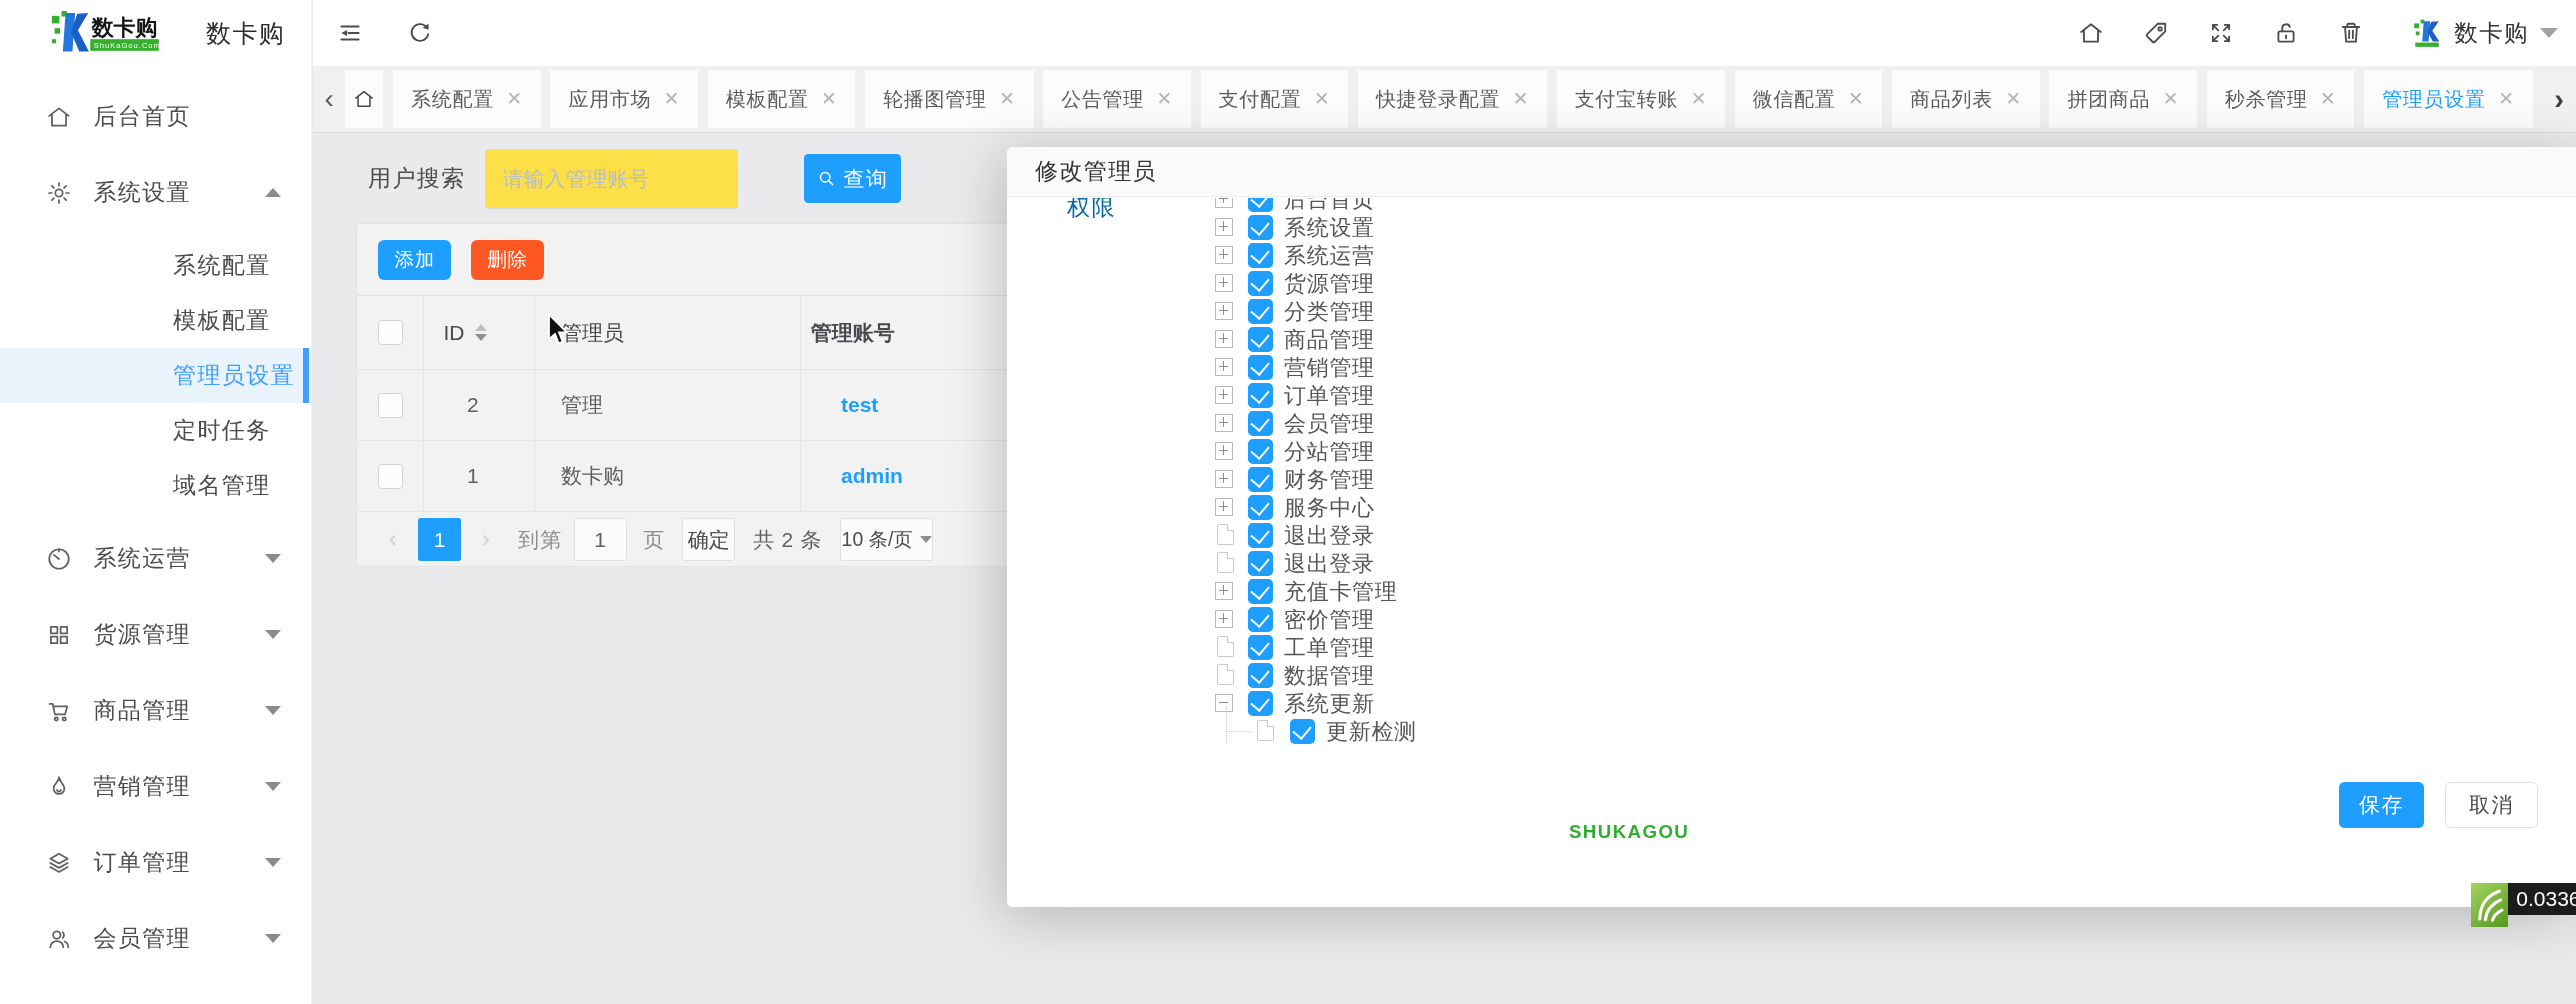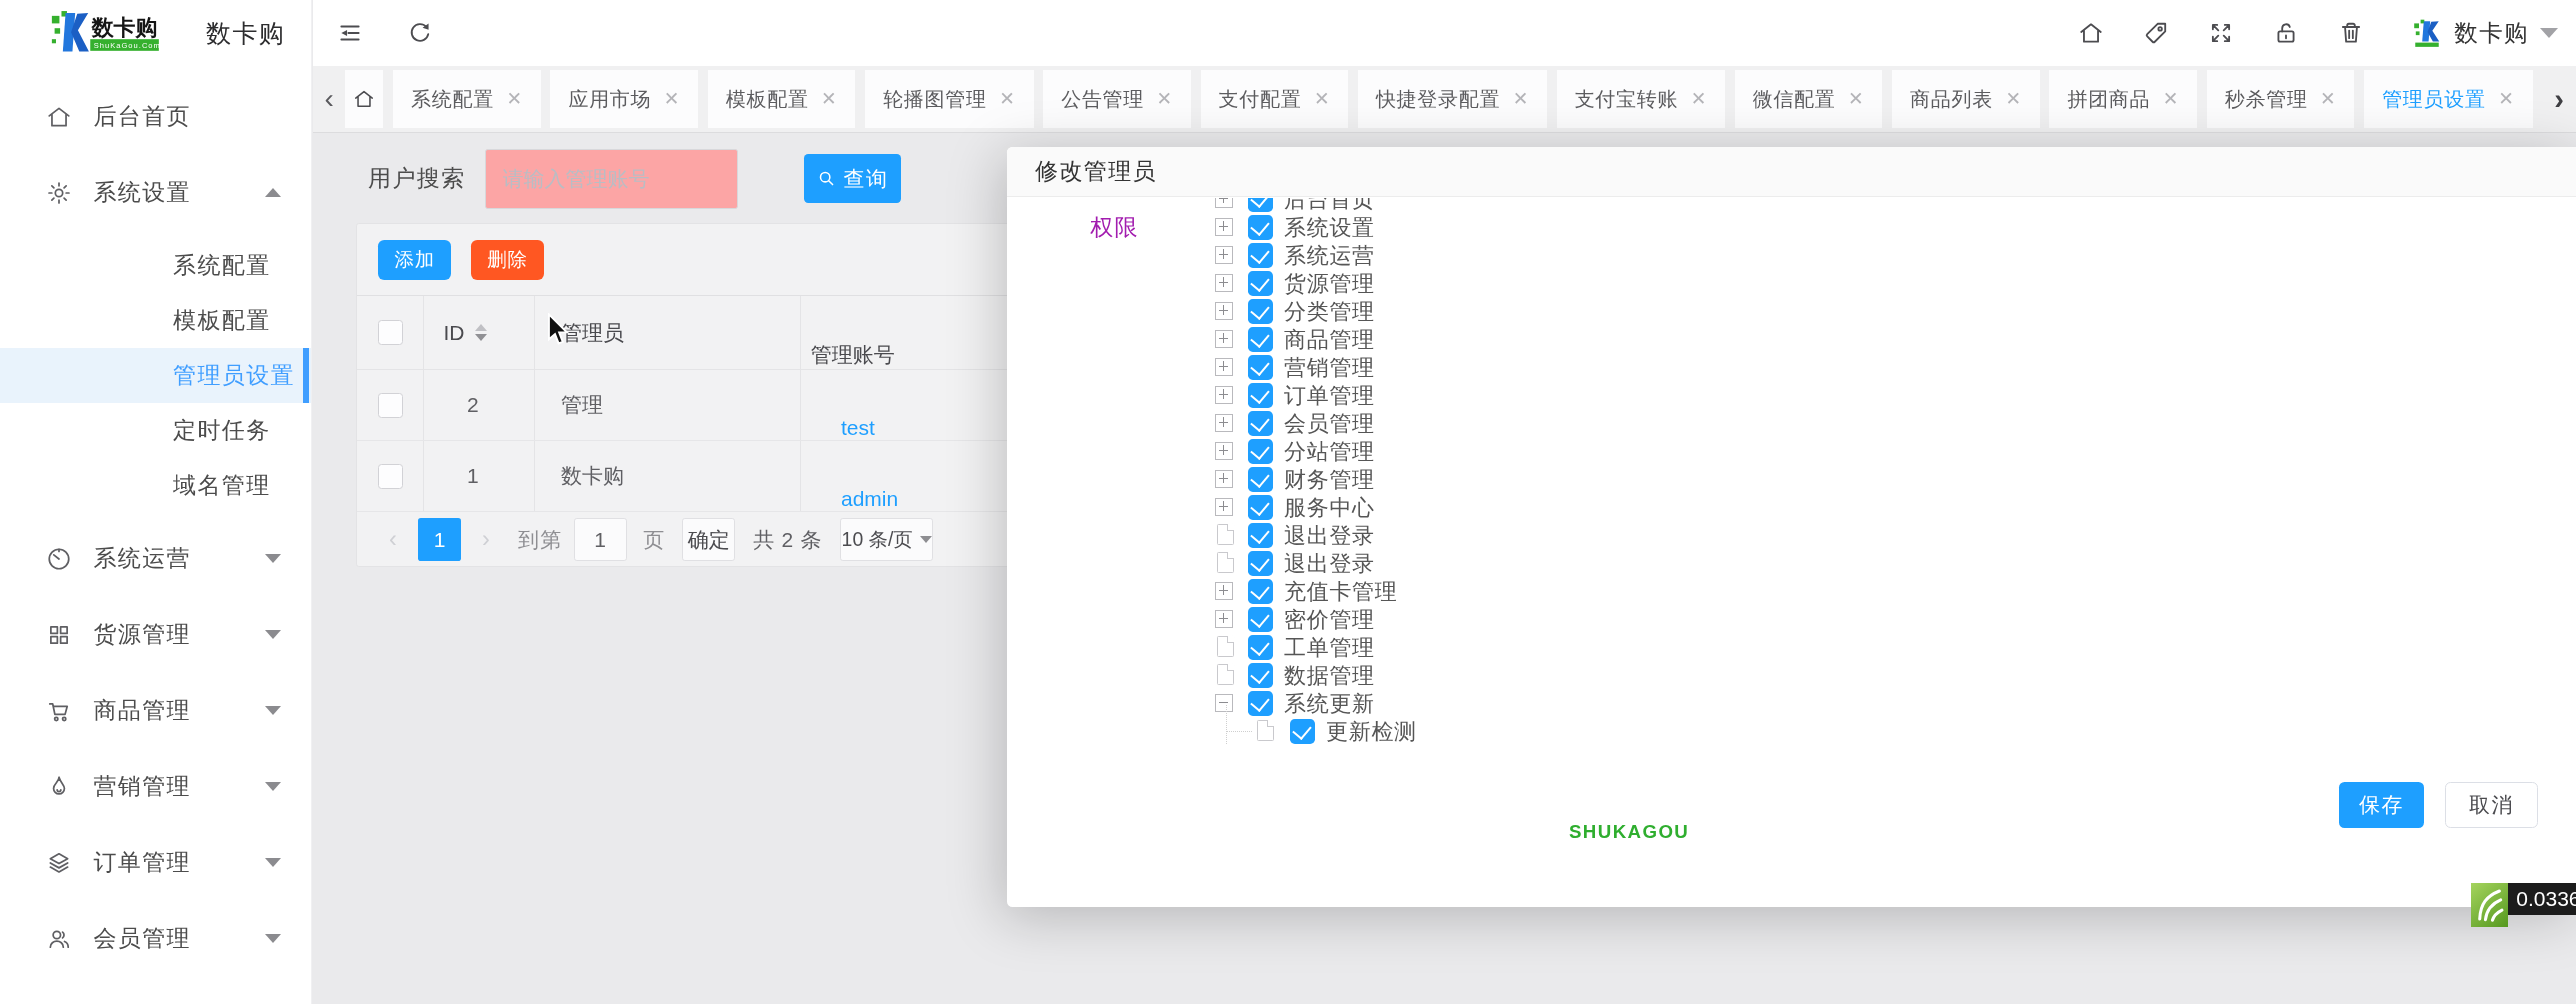--- a/index.html
+++ b/index.html
@@ -36,36 +36,36 @@
   .tab { height:58px; background:#fcfcfd; display:flex; align-items:center; padding:0 18px; margin-right:9.7px; font-size:20px; color:#5c5c5f; letter-spacing:0.7px; white-space:nowrap; }
   .tab.home { width:54px; justify-content:center; padding:0; }
   .tab .x { color:#b4b4b8; font-size:18.7px; margin-left:12.5px; }
   .tab.active { color:#1e9fff; }
   .ts-fwd { margin-left:auto; width:48px; text-align:center; font-size:29px; color:#3f3f43; font-weight:bold; }
 
   
   .content { position:absolute; left:313px; top:134px; right:0; bottom:0; background:#eaeaec; }
   .search-row { position:absolute; left:55px; top:20px; height:49px; display:flex; align-items:center; }
   .search-label { font-size:23px; color:#4c4c4c; letter-spacing:1.4px; margin-right:19.4px; }
-  .search-input { width:253px; height:60px; background:#fca5a5; border:0.7px solid #d8d8db; border-radius:2.8px; padding:0 16.6px; font-size:21px; color:#555; font-family:inherit; }
+  .search-input { width:253px; height:60px; background:#fde047; border:0.7px solid #d8d8db; border-radius:2.8px; padding:0 16.6px; font-size:21px; color:#555; font-family:inherit; }
   .search-input::placeholder { color:#b9bdc4; }
   .search-btn { margin-left:66px; width:97px; height:49px; background:#1e9fff; border:none; border-radius:4.2px; color:#fff; font-size:21px; display:flex; align-items:center; justify-content:center; gap:8.3px; letter-spacing:1.4px; }
 
   .panel { position:absolute; left:43px; top:89px; width:2064px; height:344px; background:#f2f2f3; border:0.7px solid #e3e3e5; border-radius:2.8px; }
   .ptoolbar { height:72px; border-bottom:0.7px solid #e0e0e2; display:flex; align-items:center; padding-left:21px; gap:19.4px; }
   .btn-add { height:40px; padding:0 16.6px; border:none; border-radius:6.2px; background:#1e9fff; color:#fff; font-size:19.4px; letter-spacing:0.7px; }
   .btn-del { height:40px; padding:0 16.6px; border:none; border-radius:6.2px; background:#ff5722; color:#fff; font-size:19.4px; letter-spacing:0.7px; }
 
   .thead, .trow { display:flex; }
   .thead { height:74px; border-bottom:0.7px solid #e4e4e6; font-size:21px; color:#4a4a4e; }
   .trow { height:71px; border-bottom:0.7px solid #e6e6e8; font-size:21px; color:#5f5f63; }
   .c-cb { width:67px; border-right:0.7px solid #e4e4e6; display:flex; align-items:center; justify-content:center; }
   .c-id { width:111px; border-right:0.7px solid #e4e4e6; display:flex; align-items:center; padding-left:19.4px; }
   .c-name { width:266px; border-right:0.7px solid #e4e4e6; display:flex; align-items:center; padding-left:26px; }
-  .c-acct { width:277px; border-right:0.7px solid #e4e4e6; display:flex; align-items:flex-end; padding-left:9.7px; }
+  .c-acct { width:277px; border-right:0.7px solid #e4e4e6; display:flex; align-items:center; padding-left:9.7px;font-weight:bold; }
   .trow .c-id { padding-left:43px; }
   .trow .c-acct { padding-left:40px; }
   .link { color:#1e9fff; }
   .ucb { width:25px; height:25px; background:#fdfdfe; border:1.4px solid #d2d2d6; border-radius:3.5px; }
   .sorts { display:flex; flex-direction:column; gap:3.5px; margin-left:11px; }
   .s-up { width:0; height:0; border-left:6.2px solid transparent; border-right:6.2px solid transparent; border-bottom:7.6px solid #c0c0c4; }
   .s-dn { width:0; height:0; border-left:6.2px solid transparent; border-right:6.2px solid transparent; border-top:7.6px solid #909094; }
 
   .pgn { height:55px; display:flex; align-items:center; padding-left:23.5px; font-size:21px; color:#5f5f63; }
   .pg-prev,.pg-next { width:25px; text-align:center; color:#cfd0d4; font-size:23.5px; }
@@ -77,21 +77,21 @@
   .pg-ok { margin-left:18px; width:53px; height:43px; background:#fbfbfc; border:0.7px solid #e0e0e3; border-radius:2.8px; color:#4c4c50; font-size:21px; display:flex; align-items:center; justify-content:center; }
   .pg-total { margin-left:18px; letter-spacing:0.7px; }
   .pg-size { margin-left:18px; width:93px; height:43px; background:#fbfbfc; border:0.7px solid #e0e0e3; border-radius:2.8px; display:flex; align-items:center; justify-content:center; gap:7px; color:#4c4c50; }
   .pg-size .v { font-size:19.4px; }
   .pg-size .car { width:0; height:0; border-left:6.2px solid transparent; border-right:6.2px solid transparent; border-top:7.6px solid #8e8e92; }
 
   
   .modal { position:absolute; left:1007px; top:147px; width:1569px; height:760px; background:#fff; border-radius:5.5px 0 0 5.5px; box-shadow:-4.2px 9.7px 55px rgba(0,0,0,.22); z-index:20; }
   .mhead { height:50px; background:#fafafa; border-bottom:0.7px solid #ececec; border-radius:5.5px 0 0 0; display:flex; align-items:center; padding-left:28px; font-size:23px; color:#333; letter-spacing:1.4px; }
   .mbody { position:absolute; top:51px; left:0; right:0; bottom:0; overflow:hidden; }
-  .perm-label { position:absolute; left:60px; top:-6.2px; width:72px; text-align:right; font-size:23px; color:#a21caf; letter-spacing:1.4px;margin-top:20px; }
+  .perm-label { position:absolute; left:60px; top:-6.2px; width:72px; font-size:23px; color:#0369a1; letter-spacing:1.4px; }
   .tree { position:absolute; left:0; top:-12.5px; }
   .trw { height:28px; position:relative; width:831px; }
   .trw .exp { position:absolute; left:208px; top:4.2px; width:18px; height:18px; border:1.4px solid #b9b9bd; background:#fff; }
   .trw .exp::before { content:''; position:absolute; left:2.8px; top:7px; width:9.7px; height:1.4px; background:#8c8c90; }
   .trw .exp::after { content:''; position:absolute; left:7px; top:2.8px; width:1.4px; height:9.7px; background:#8c8c90; }
   .trw .exp.minus::after { display:none; }
   .trw .file { position:absolute; left:210px; top:2.8px; width:16.6px; height:21px; border:1.4px solid #c9c9cd; border-radius:1.4px; background:#fff; }
   .trw .file::before { content:''; position:absolute; right:-1.4px; top:-1.4px; width:6.2px; height:6.2px; background:#fff; border-left:1.4px solid #c9c9cd; border-bottom:1.4px solid #c9c9cd; }
   .trw .cb { position:absolute; left:241px; top:1.4px; width:25px; height:25px; background:#1e9fff; border-radius:4.8px; }
   .trw .cb::after { content:''; position:absolute; left:6.2px; top:3.5px; width:9.7px; height:14px; border-right:2.1px solid #fff; border-bottom:2.1px solid #fff; transform:rotate(40deg); }

